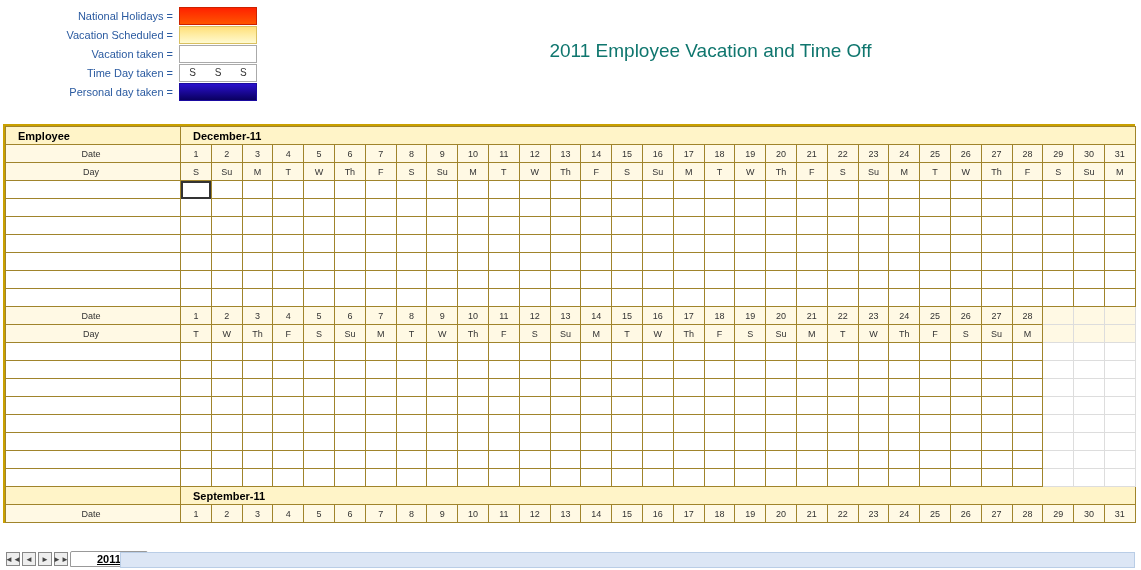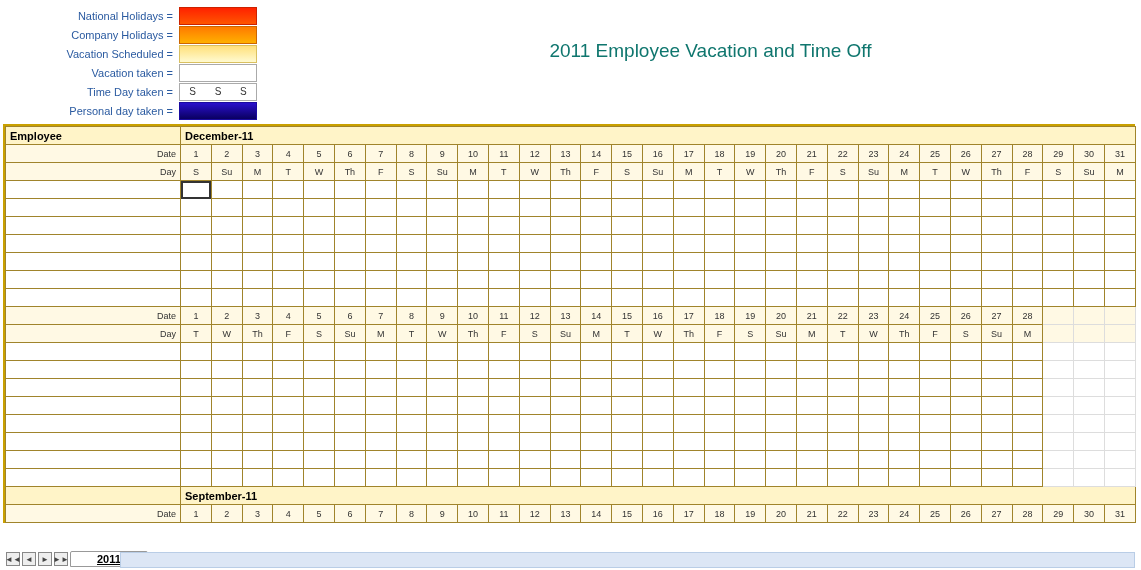--- a/index.html
+++ b/index.html
@@ -76,34 +76,34 @@
     padding: 0;
     height: 18px;
     text-align: center;
     vertical-align: middle;
   }
   tr.month-row td {
     background: #fff4c8;
     font-weight: bold;
     font-size: 11px;
     text-align: left;
-    padding-left: 4px;
+    padding-left: 12px;
   }
   tr.month-row td.emp-head {
     background: #fff4c8;
     font-weight: bold;
     font-size: 11px;
   }
   tr.date-row td, tr.day-row td {
     background: #fff9e4;
     font-size: 9px;
     color: #333;
   }
   tr.date-row td:first-child, tr.day-row td:first-child {
-    text-align: right;
+    text-align: center;
     padding-right: 4px;
     font-size: 9px;
   }
   tr.body-row td {
     background: #fff;
     height: 18px;
   }
   td.firstcol {
     text-align: left;
     padding-left: 4px;
@@ -155,24 +155,20 @@
   }
 </style>
 </head>
 <body>
 
 <div class="header-area">
   <div class="legend">
     <div class="legend-row">
       <span class="legend-label">National Holidays =</span>
       <div class="legend-box national"></div>
-    </div>
-    <div class="legend-row">
-      <span class="legend-label">Company Holidays =</span>
-      <div class="legend-box company"></div>
     </div>
     <div class="legend-row">
       <span class="legend-label">Vacation Scheduled =</span>
       <div class="legend-box vacsched"></div>
     </div>
     <div class="legend-row">
       <span class="legend-label">Vacation taken =</span>
       <div class="legend-box vactaken"></div>
     </div>
     <div class="legend-row">

